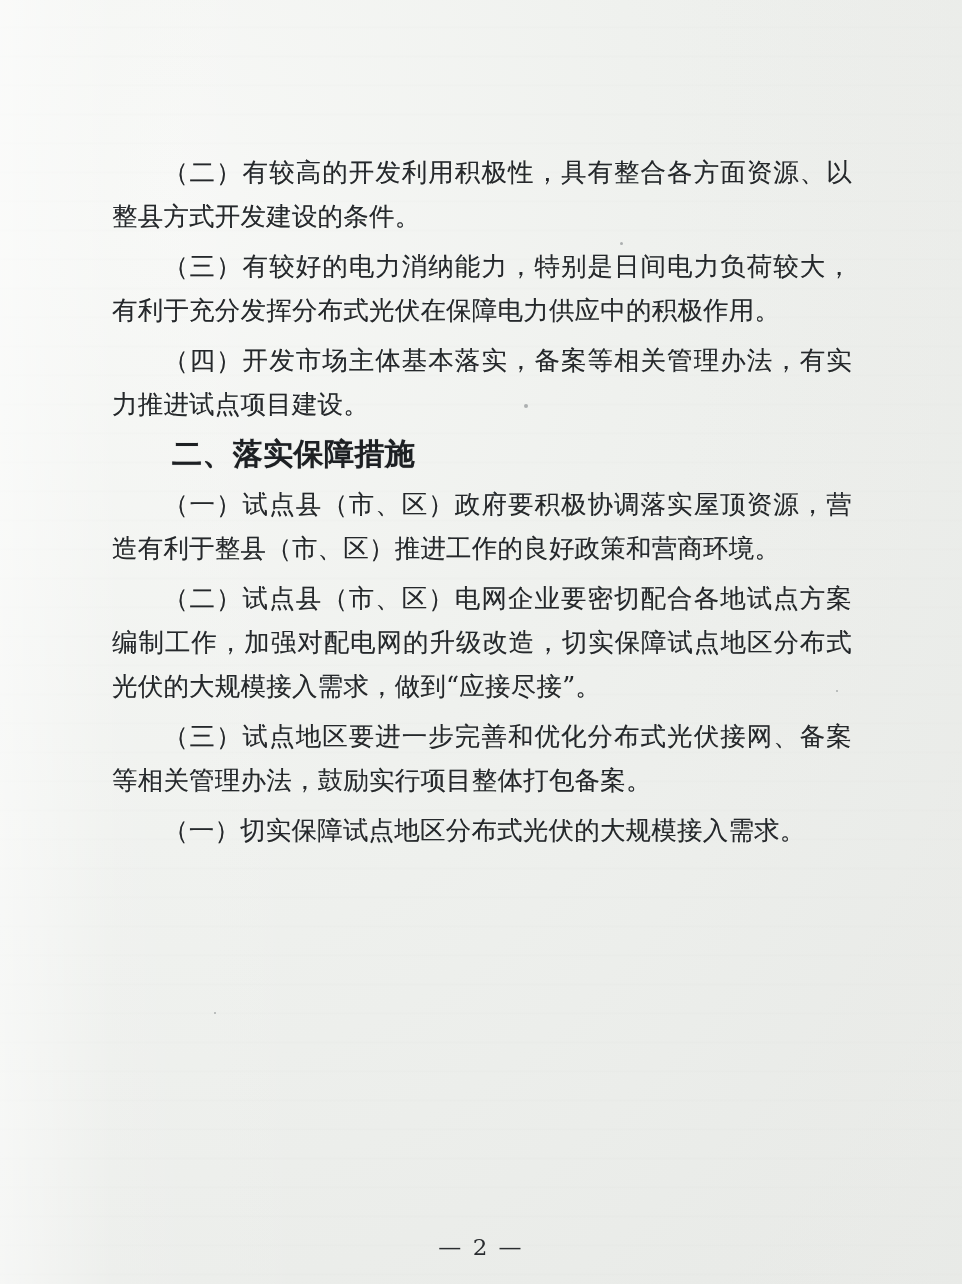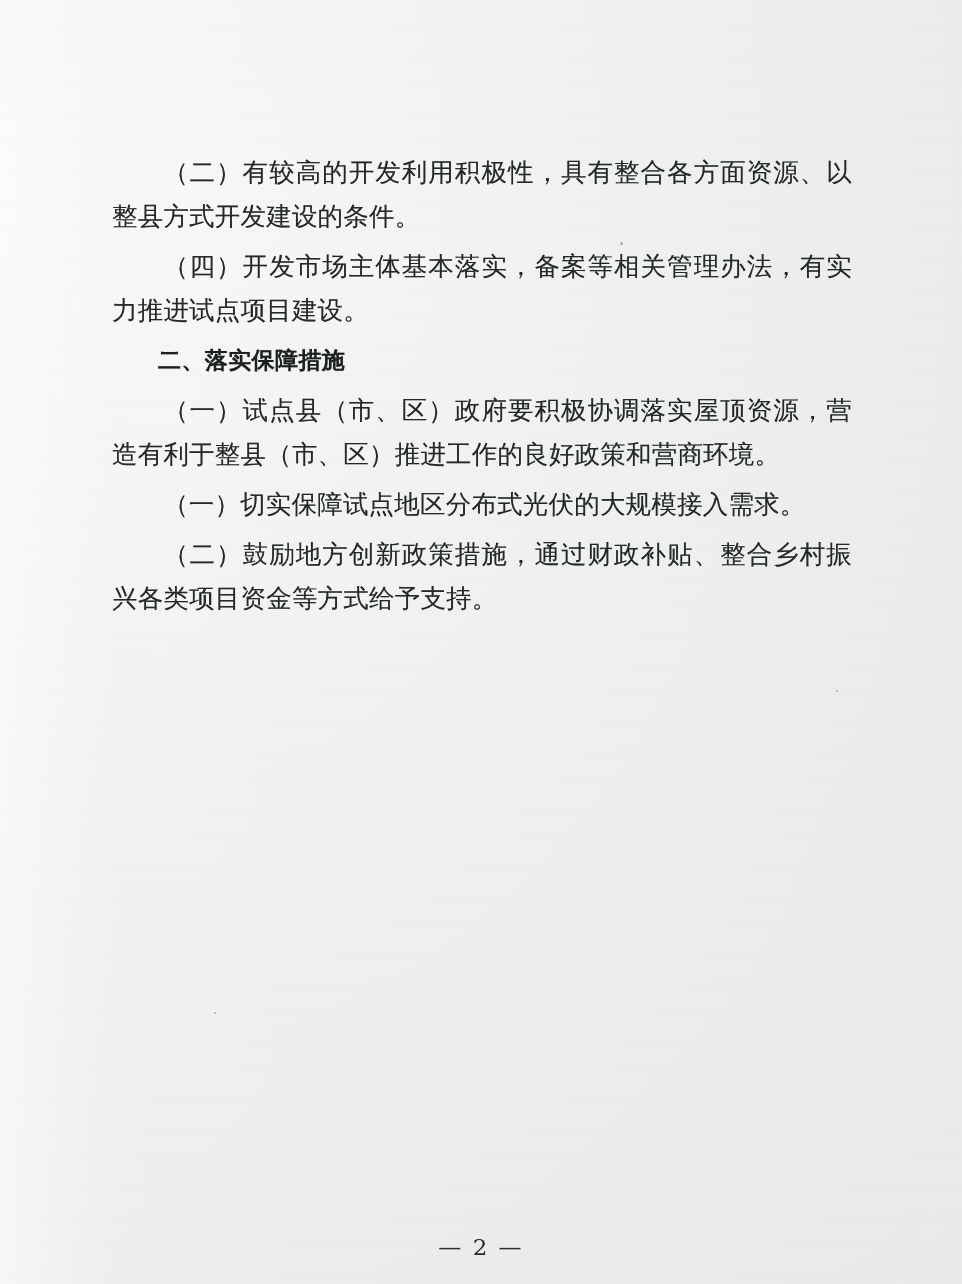--- a/index.html
+++ b/index.html
@@ -61,21 +61,21 @@
     text-align: justify;
     text-justify: inter-ideograph;
     letter-spacing: 0.2px;
     text-indent: 2em;
     font-weight: 500;
     text-shadow: 0 0 0.6px rgba(40,45,50,0.35);
   }
 
   p.heading {
     margin: 0 0 6px 0;
-    font-size: 23px;
+    font-size: 30px;
     line-height: 44px;
     color: #1d2023;
     text-indent: 2em;
     font-weight: 700;
     letter-spacing: 0.4px;
     font-family: "DejaVu Sans", "Liberation Sans", sans-serif;
     text-shadow: 0 0 0.7px rgba(30,34,38,0.5);
   }
 
   .footer {
@@ -125,21 +125,23 @@
   <div class="ghost g2"></div>
   <div class="ghost g3"></div>
 
   <div class="speck s1"></div>
   <div class="speck s2"></div>
   <div class="speck s3"></div>
   <div class="speck s4"></div>
 
   <div class="content">
     <p class="para">（二）有较高的开发利用积极性，具有整合各方面资源、以整县方式开发建设的条件。</p>
+    <p class="para">（三）有较好的电力消纳能力，特别是日间电力负荷较大，有利于充分发挥分布式光伏在保障电力供应中的积极作用。</p>
     <p class="para">（四）开发市场主体基本落实，备案等相关管理办法，有实力推进试点项目建设。</p>
     <p class="heading">二、落实保障措施</p>
     <p class="para">（一）试点县（市、区）政府要积极协调落实屋顶资源，营造有利于整县（市、区）推进工作的良好政策和营商环境。</p>
+    <p class="para">（二）试点县（市、区）电网企业要密切配合各地试点方案编制工作，加强对配电网的升级改造，切实保障试点地区分布式光伏的大规模接入需求，做到“应接尽接”。</p>
+    <p class="para">（三）试点地区要进一步完善和优化分布式光伏接网、备案等相关管理办法，鼓励实行项目整体打包备案。</p>
     <p class="para">（一）切实保障试点地区分布式光伏的大规模接入需求。</p>
-    <p class="para">（二）鼓励地方创新政策措施，通过财政补贴、整合乡村振兴各类项目资金等方式给予支持。</p>
   </div>
 
   <div class="footer">— 2 —</div>
 </div>
 
 </body></html>

